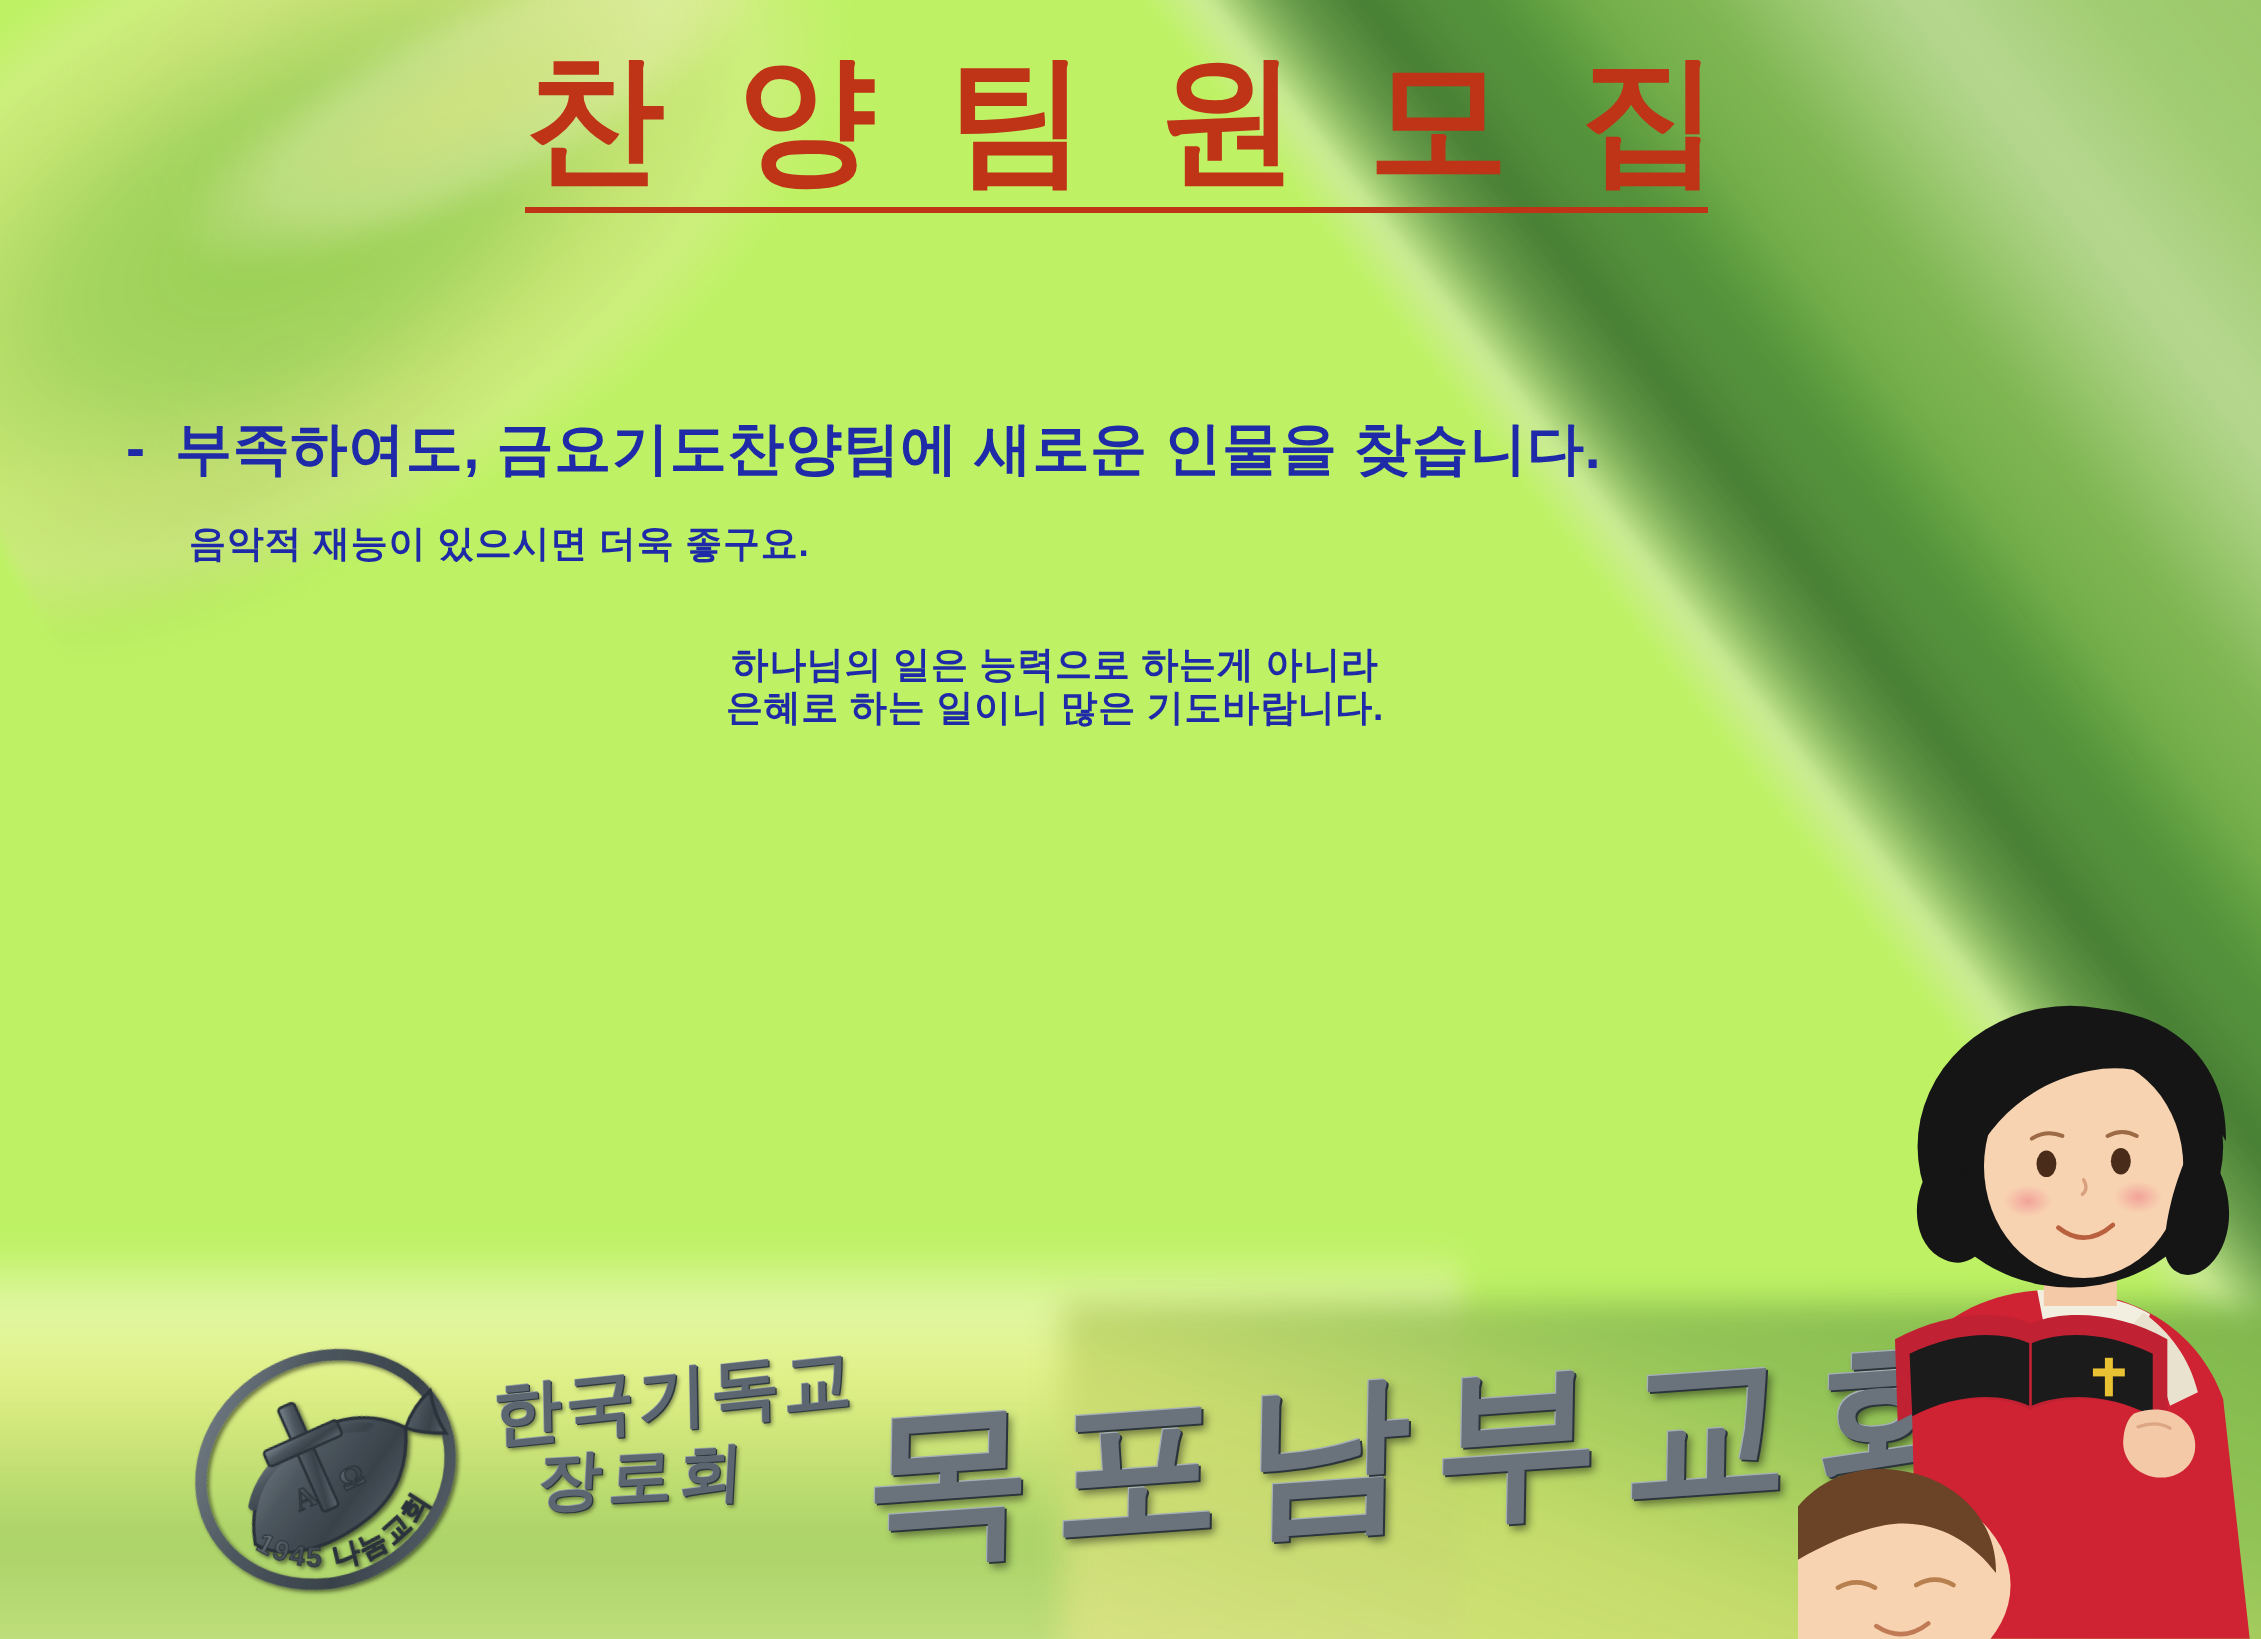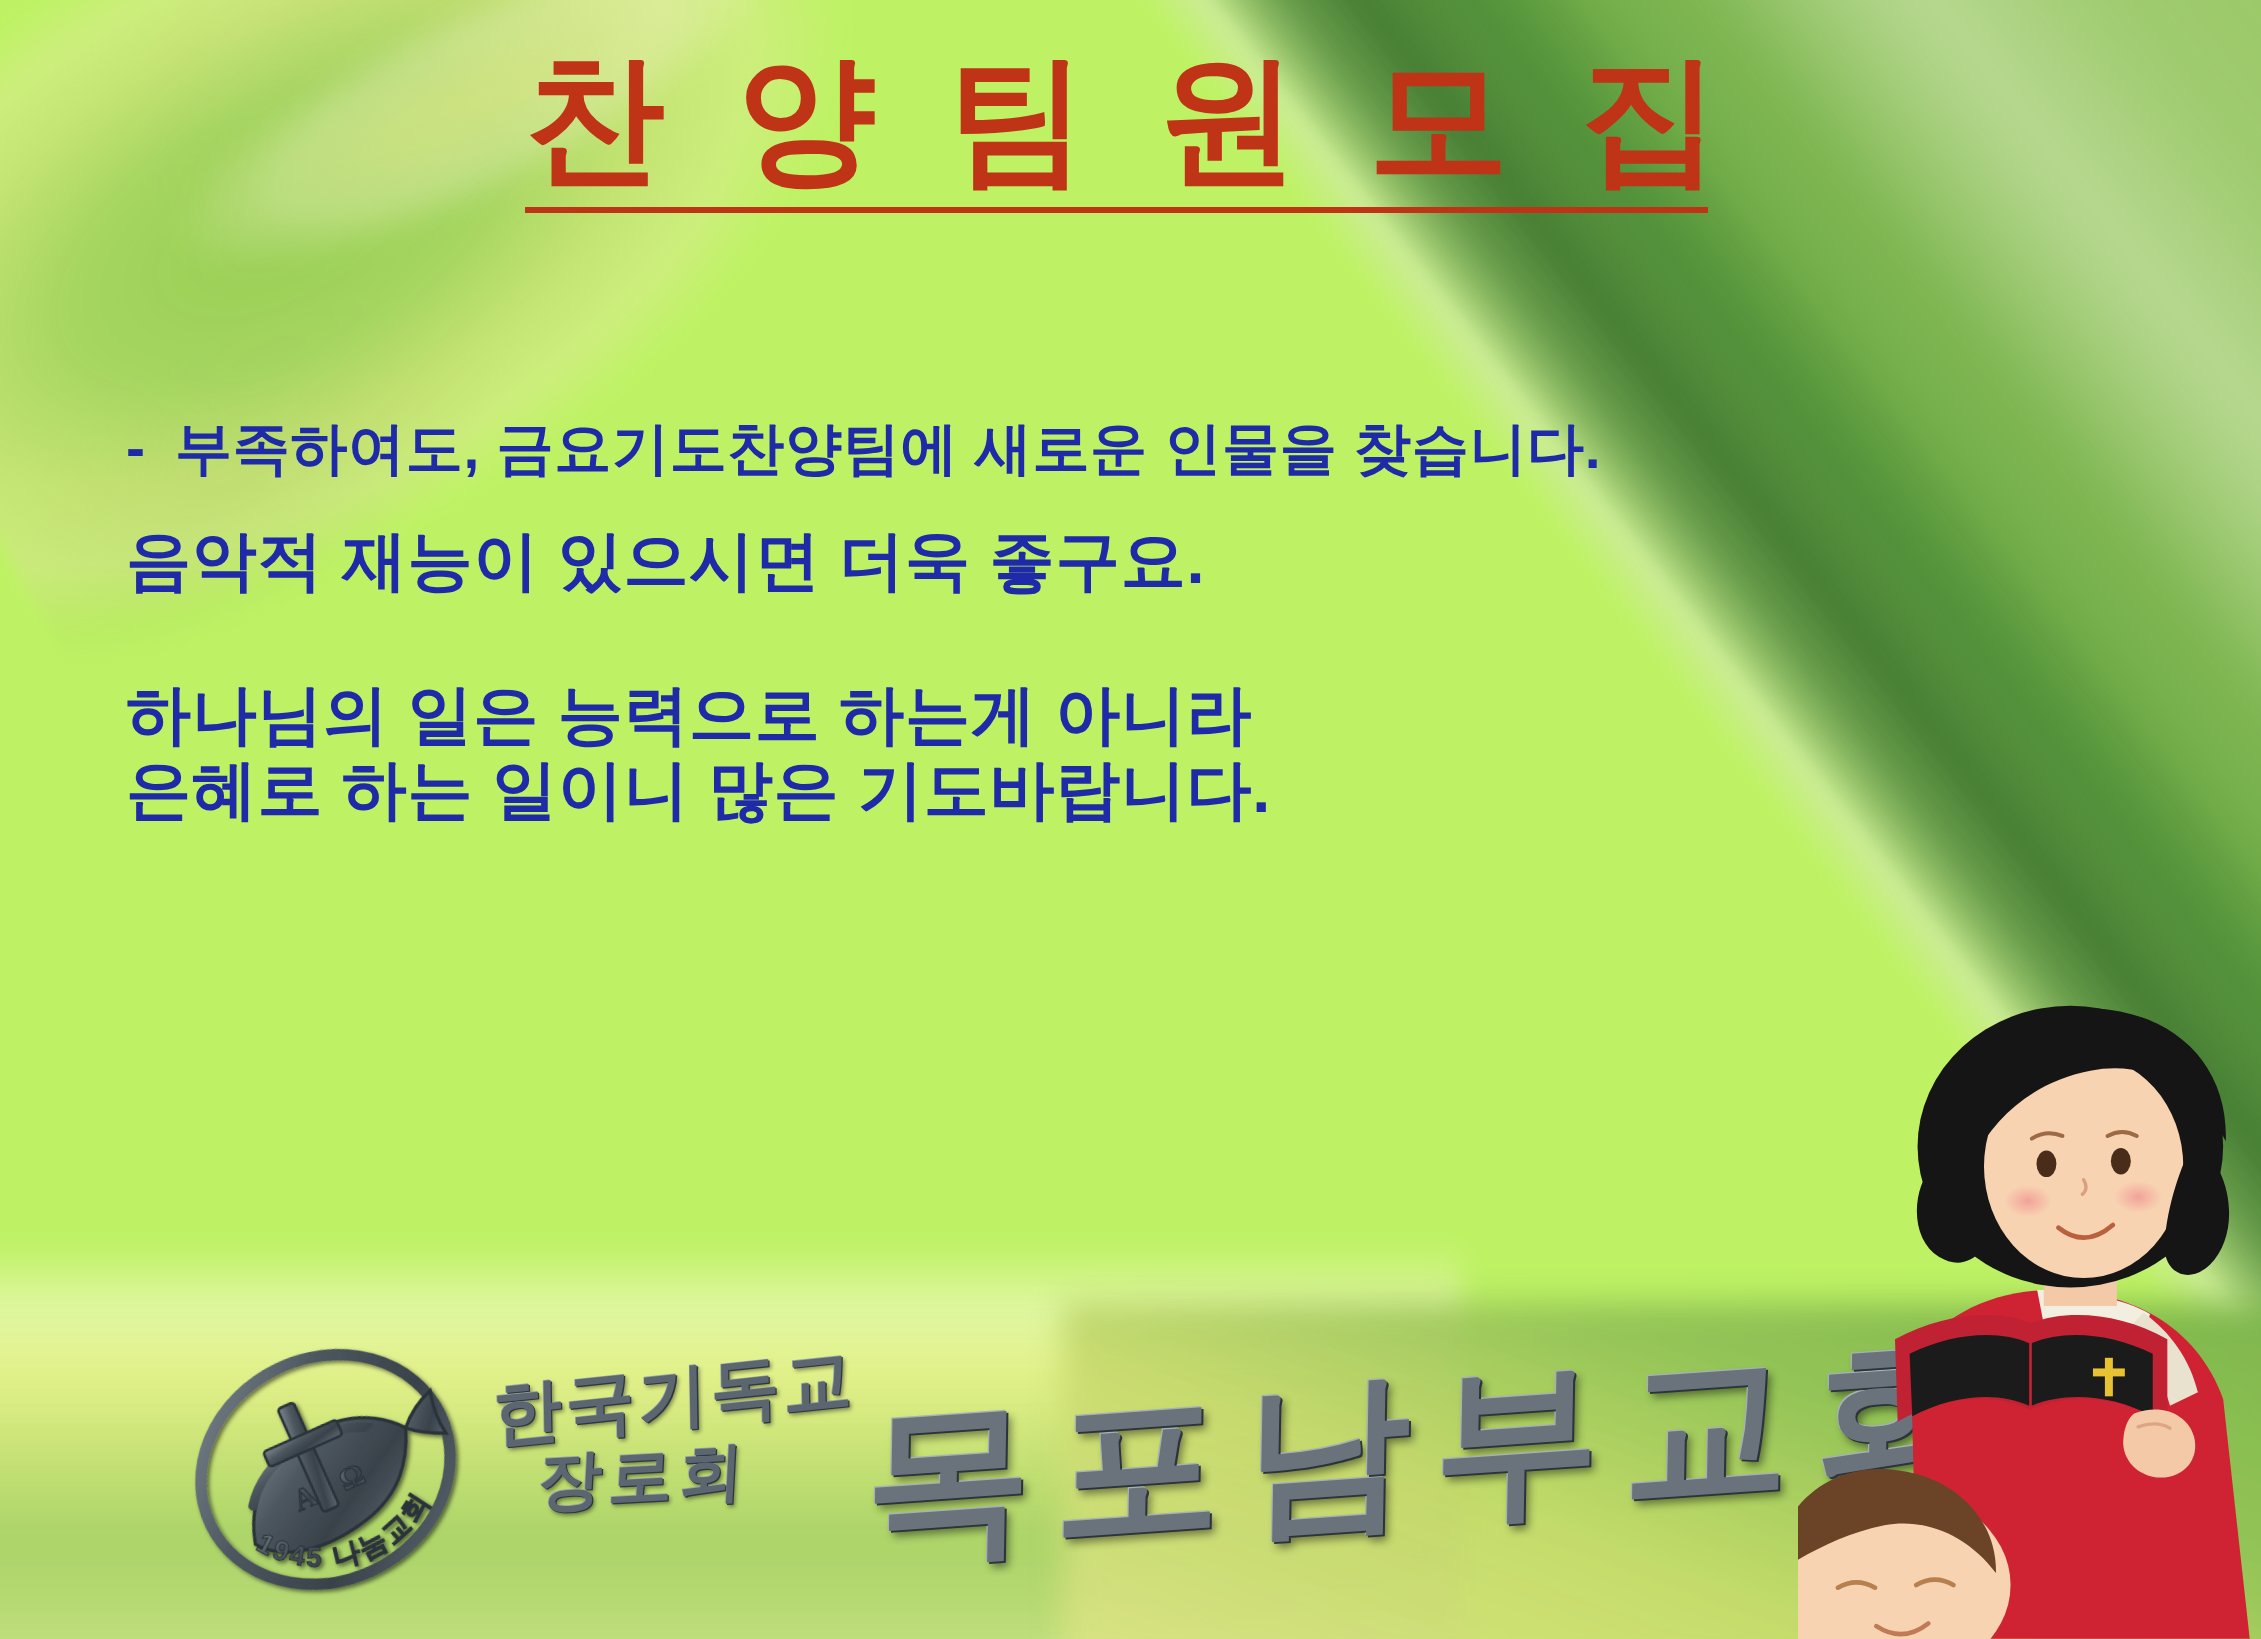--- a/index.html
+++ b/index.html
@@ -152,28 +152,29 @@
     white-space: nowrap;
   }
   .bullet-mark {
     width: 49px;
     flex: 0 0 49px;
     color: #1f2aa8;
   }
   .bullet-text { letter-spacing: 0.7px; }
 
   .para {
-    font-size: 65px;
+    margin-left: 63px;
+    font-size: 37px;
     line-height: 1.16;
     white-space: nowrap;
     letter-spacing: 0.7px;
   }
   #para-1 { margin-top: 41px; }
   #para-2 { margin-top: 40px; }
-  #para-3 { margin-top: 78px; }
+  #para-3 { margin-top: 78px; text-align: center; }
   .para .ln { display: block; }
 
   
   #footer {
     position: absolute;
     left: 0; top: 1303px;
     width: 2261px; height: 336px;
   }
 
   

